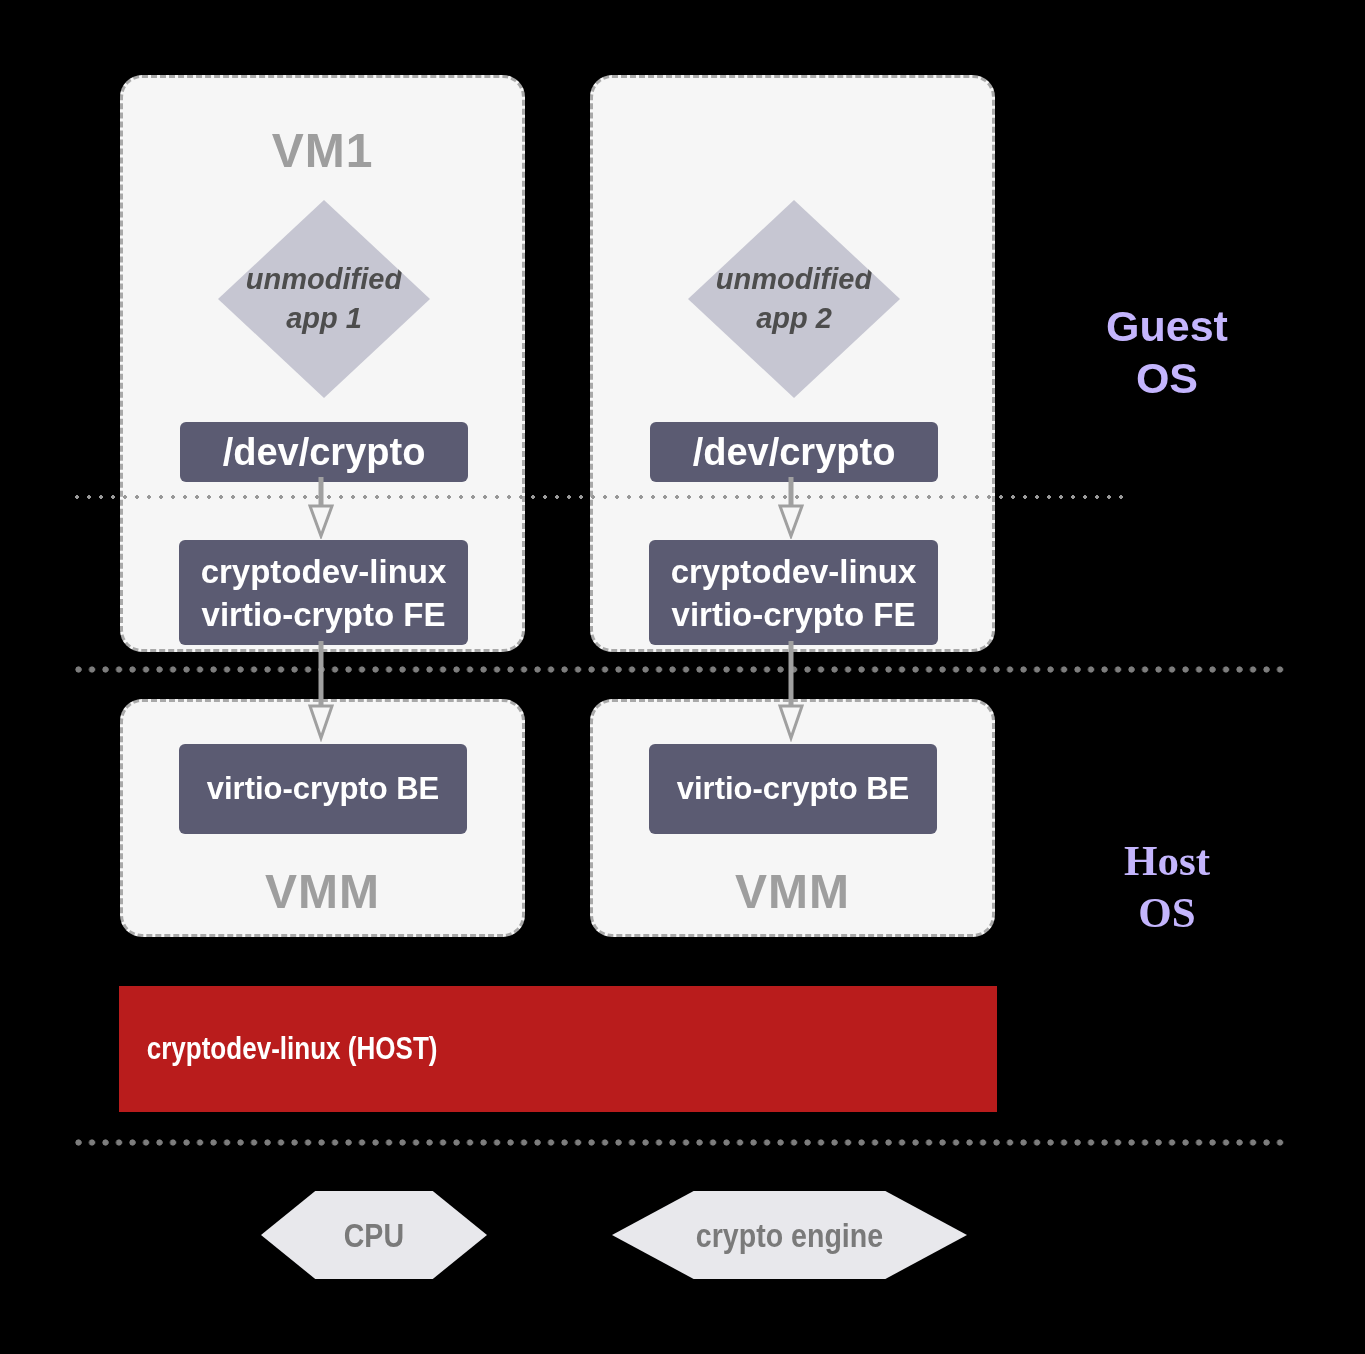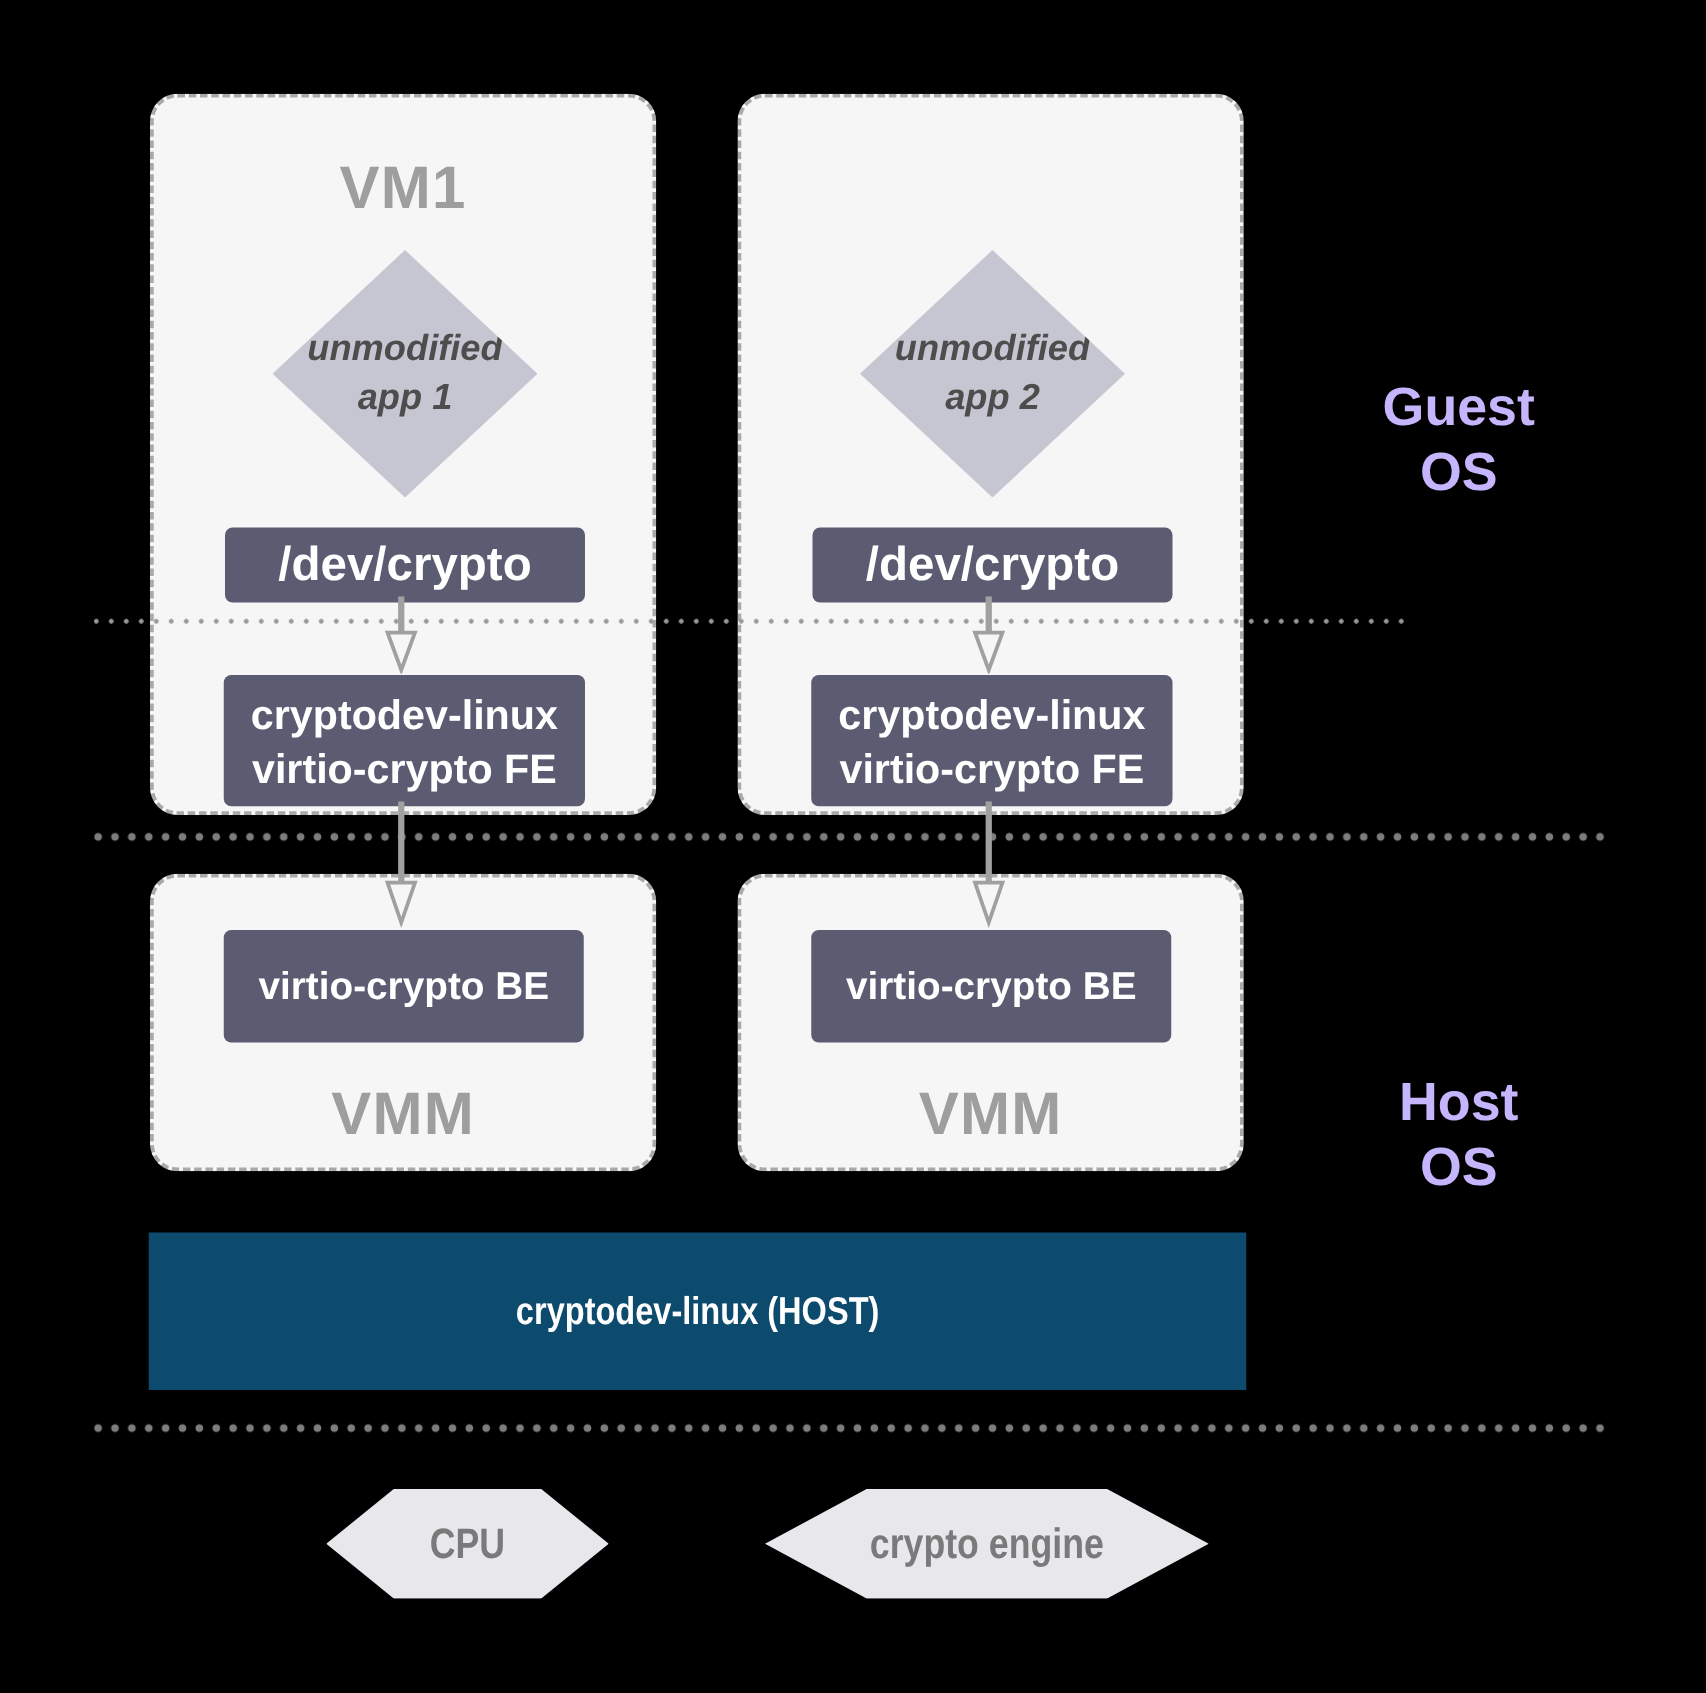--- a/index.html
+++ b/index.html
@@ -41,26 +41,26 @@
   }
   .dev-box { left:57px;  top:344px; width:288px; height:60px;  font-size:38px; }
   .fe-box  { left:56px;  top:462px; width:289px; height:105px; font-size:33px; line-height:43px; }
   .be-box  { left:56px;  top:42px;  width:288px; height:90px;  font-size:31px; }
 
   .side-label {
     position:absolute; width:210px; text-align:center; color:#c4b5fd;
     font-size:43px; line-height:52px;
   }
   #guest-os-label { left:1062px; top:300px; }
-  #host-os-label  { left:1062px; top:856px; }
+  #host-os-label  { left:1062px; top:835px;font-family:Liberation Serif, serif; }
 
   .host-bar {
     position:absolute; left:119px; top:986px; width:878px; height:126px;
-    background:#0c4a6e; color:#ffffff; font-size:31px;
-    display:flex; align-items:center; justify-content:center;
+    background:#b91c1c; color:#ffffff; font-size:31px;
+    display:flex; align-items:center; 
   }
   .condensed { transform:scaleX(0.84); transform-origin:center; white-space:nowrap; }
 
   .dotted-thin {
     position:absolute; left:75px; top:495px; width:1050px; height:4px;
     background-image:radial-gradient(circle at 2px 2px, #999999 1.6px, transparent 2.1px);
     background-size:12px 4px; background-repeat:repeat-x;
   }
   .dotted-dense {
     position:absolute; left:75px; width:1214px; height:7px;

